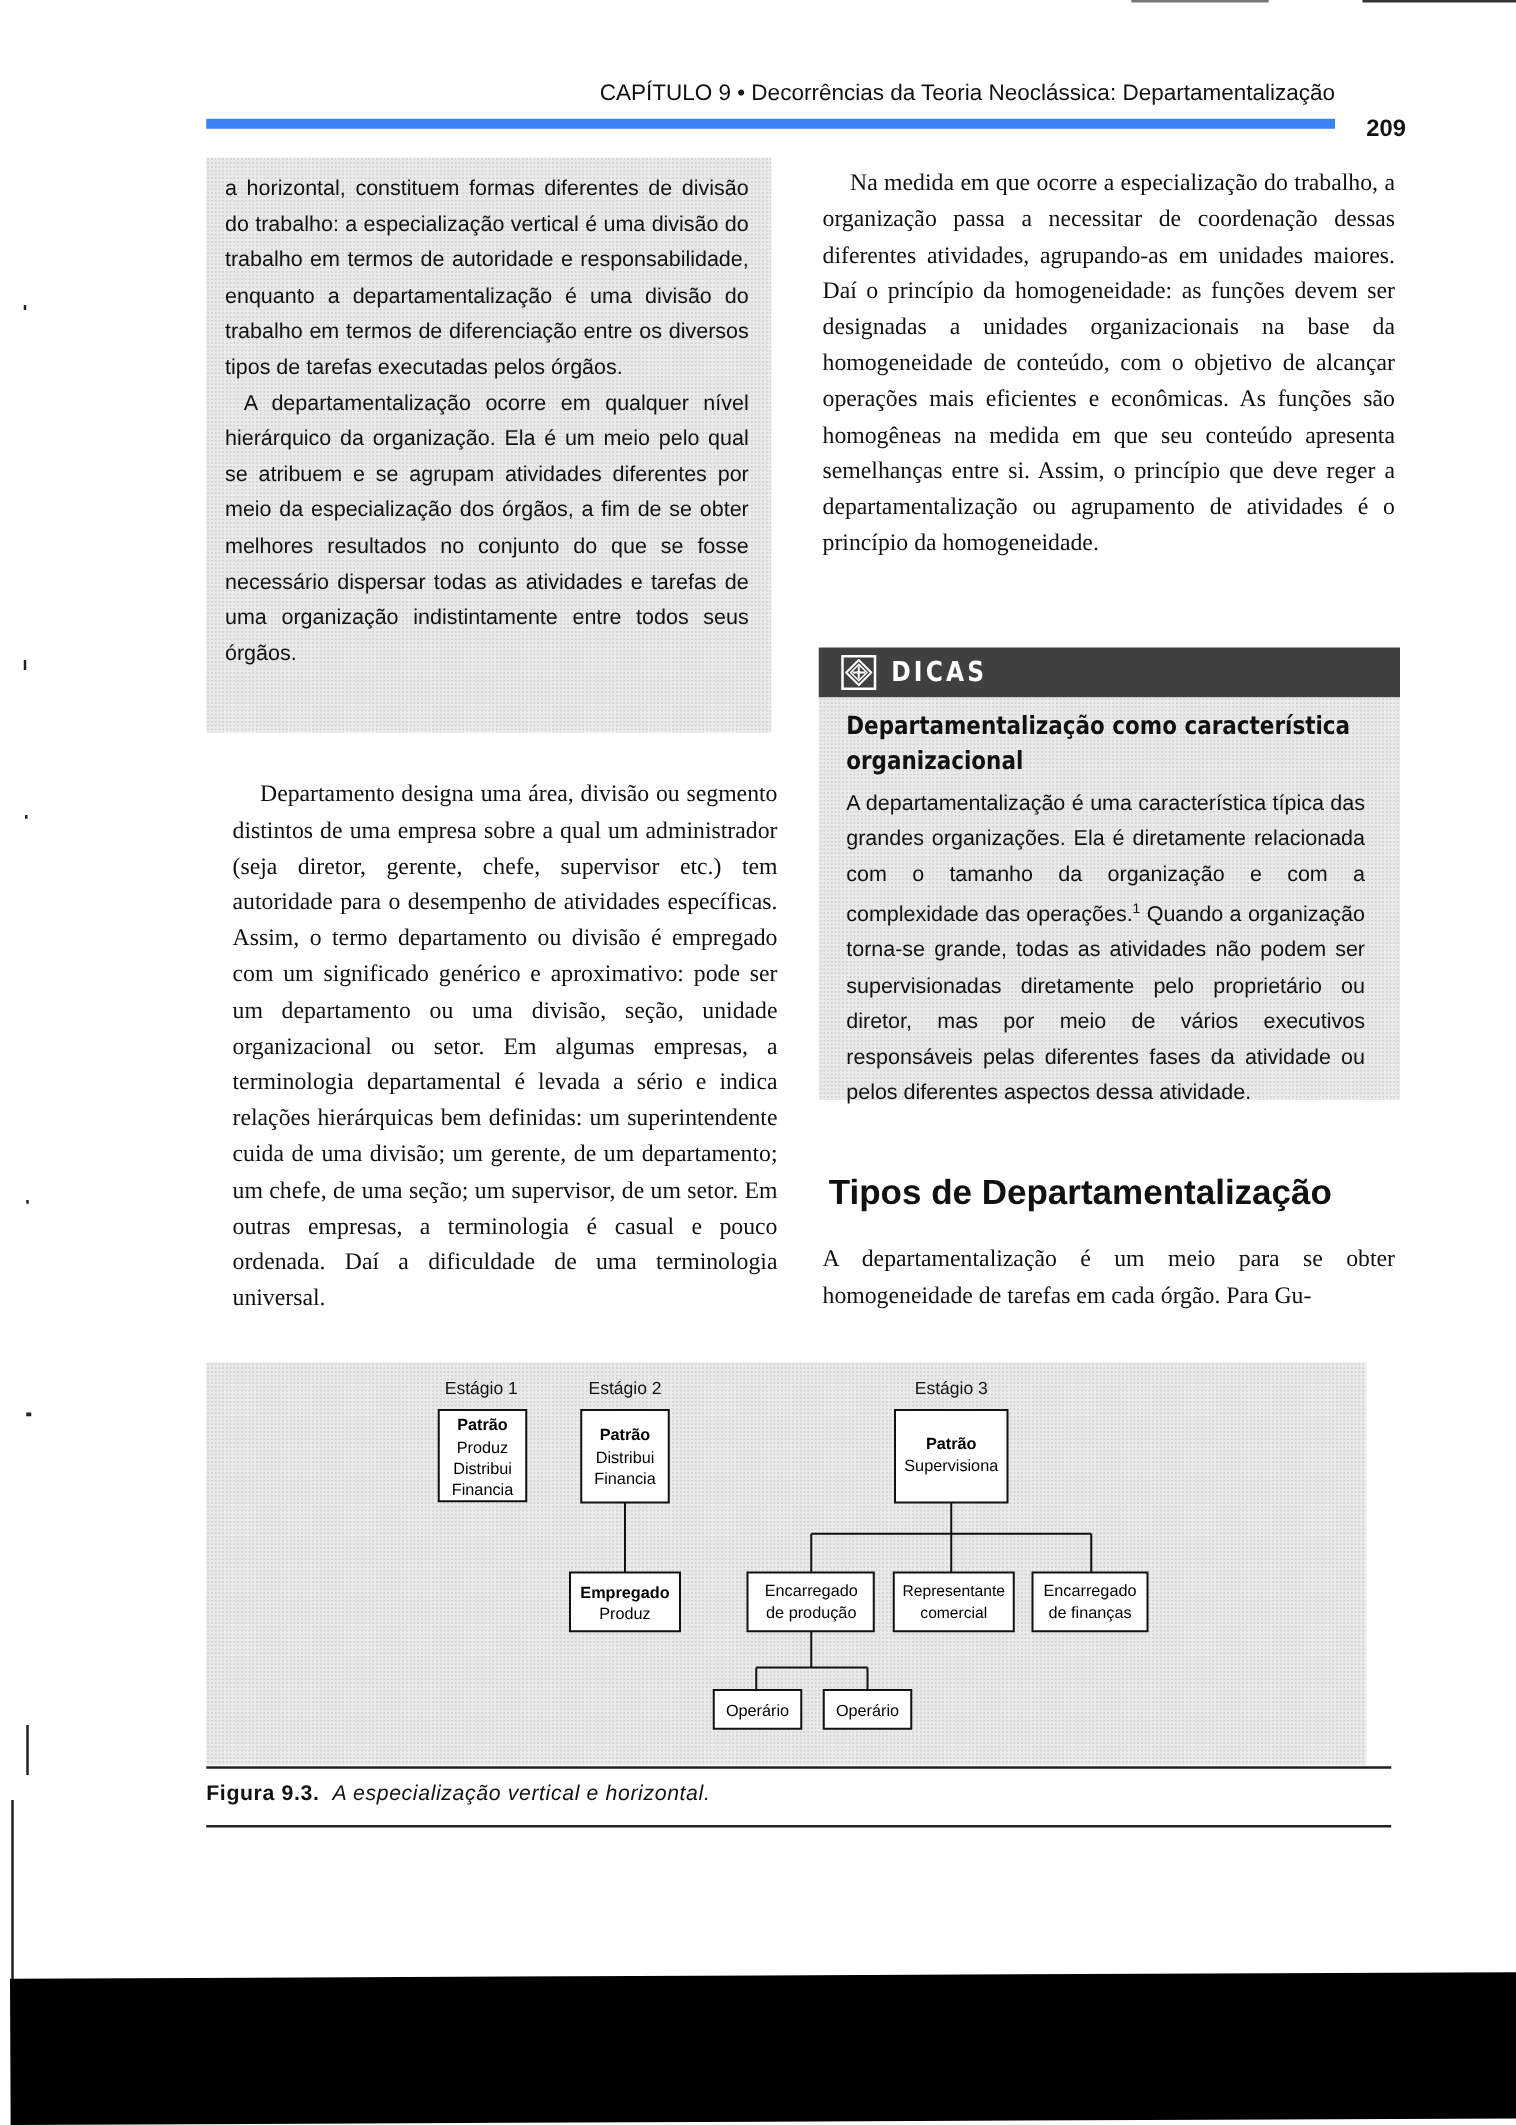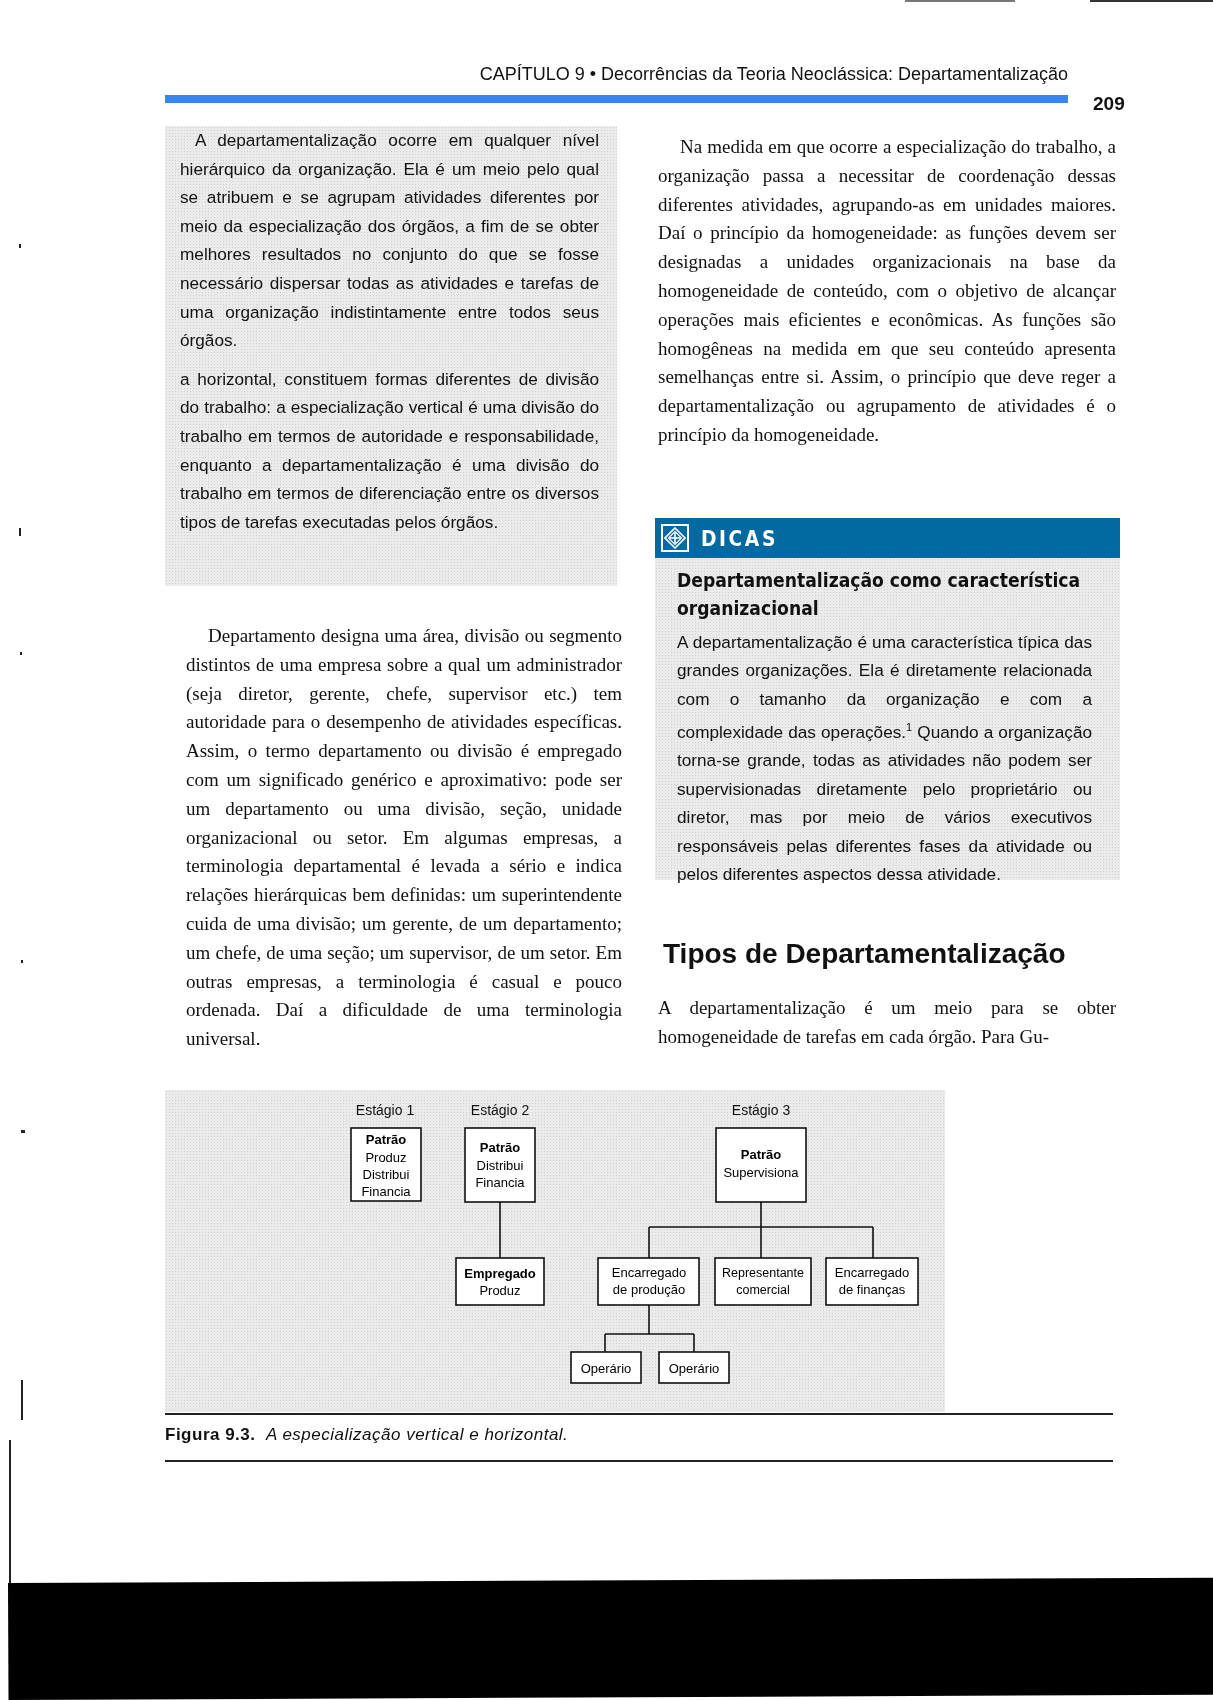--- a/index.html
+++ b/index.html
@@ -39,21 +39,21 @@
     text-align: justify; margin: 0; color: #111;
   }
   .left-serif { position: absolute; left: 186px; top: 622px; width: 436px; }
   .left-serif .serif-para { text-indent: 22px; }
   .right-top { position: absolute; left: 658px; top: 133px; width: 458px; }
   .right-top .serif-para { text-indent: 22px; }
   .dicas {
     position: absolute; left: 655px; top: 518px; width: 465px; height: 380px;
   }
   .dicas-bar {
-    background: #0369a1; height: 40px; display: flex; align-items: center; padding-left: 6px;
+    background: #404040; height: 40px; display: flex; align-items: center; padding-left: 18px;
   }
   .dicas-icon {
     width: 28px; height: 28px; border: 2px solid #fff; box-sizing: border-box; position: relative;
     display: flex; align-items: center; justify-content: center;
   }
   .dicas-icon svg { display: block; }
   .dicas-label {
     color: #fff; font-family: "DejaVu Sans", sans-serif; font-weight: bold; font-size: 22px;
     letter-spacing: 3px; margin-left: 12px; transform: scaleX(0.85); transform-origin: left center;
   }
@@ -66,21 +66,21 @@
     font-family: "Liberation Sans", sans-serif; font-size: 17.2px; line-height: 28.4px;
     text-align: justify; margin: 0;
   }
   .dicas-text sup { font-size: 11px; }
   .section-title {
     position: absolute; left: 663px; top: 938px;
     font-family: "Liberation Sans", sans-serif; font-weight: bold; font-size: 28px; color: #111;
   }
   .right-bottom { position: absolute; left: 658px; top: 994px; width: 458px; }
   .figure-area {
-    position: absolute; left: 165px; top: 1090px; width: 780px; height: 322px;
+    position: absolute; left: 165px; top: 1090px; width: 928px; height: 322px;
   }
   .figure-area svg text { font-family: "Liberation Sans", sans-serif; }
   .fig-rule-top { position: absolute; left: 165px; top: 1413px; width: 948px; border-top: 2px solid #222; }
   .caption {
     position: absolute; left: 165px; top: 1425px;
     font-family: "Liberation Sans", sans-serif; font-size: 17px; letter-spacing: 0.5px;
   }
   .caption b { font-weight: bold; }
   .caption i { font-style: italic; }
   .fig-rule-bottom { position: absolute; left: 165px; top: 1460px; width: 948px; border-top: 2px solid #222; }
@@ -96,22 +96,22 @@
 
 <div class="top-scan-line" style="left:905px;width:110px;"></div>
 <div class="top-scan-line" style="left:1090px;width:123px;background:#333;"></div>
 
 <div class="page-header">
   <span class="running-head">CAPÍTULO 9 • Decorrências da Teoria Neoclássica: Departamentalização</span>
 </div>
 <div class="page-number">209</div>
 
 <div class="sans-block shaded">
+  <p class="sans-para first">a horizontal, constituem formas diferentes de divisão do trabalho: a especialização vertical é uma divisão do trabalho em termos de autoridade e responsabilidade, enquanto a departamentalização é uma divisão do trabalho em termos de diferenciação entre os diversos tipos de tarefas executadas pelos órgãos.</p>
   <p class="sans-para indent">A departamentalização ocorre em qualquer nível hierárquico da organização. Ela é um meio pelo qual se atribuem e se agrupam atividades diferentes por meio da especialização dos órgãos, a fim de se obter melhores resultados no conjunto do que se fosse necessário dispersar todas as atividades e tarefas de uma organização indistintamente entre todos seus órgãos.</p>
-  <p class="sans-para first">a horizontal, constituem formas diferentes de divisão do trabalho: a especialização vertical é uma divisão do trabalho em termos de autoridade e responsabilidade, enquanto a departamentalização é uma divisão do trabalho em termos de diferenciação entre os diversos tipos de tarefas executadas pelos órgãos.</p>
 </div>
 
 <div class="left-serif">
   <p class="serif-para">Departamento designa uma área, divisão ou segmento distintos de uma empresa sobre a qual um administrador (seja diretor, gerente, chefe, supervisor etc.) tem autoridade para o desempenho de atividades específicas. Assim, o termo departamento ou divisão é empregado com um significado genérico e aproximativo: pode ser um departamento ou uma divisão, seção, unidade organizacional ou setor. Em algumas empresas, a terminologia departamental é levada a sério e indica relações hierárquicas bem definidas: um superintendente cuida de uma divisão; um gerente, de um departamento; um chefe, de uma seção; um supervisor, de um setor. Em outras empresas, a terminologia é casual e pouco ordenada. Daí a dificuldade de uma terminologia universal.</p>
 </div>
 
 <div class="right-top">
   <p class="serif-para">Na medida em que ocorre a especialização do trabalho, a organização passa a necessitar de coordenação dessas diferentes atividades, agrupando-as em unidades maiores. Daí o princípio da homogeneidade: as funções devem ser designadas a unidades organizacionais na base da homogeneidade de conteúdo, com o objetivo de alcançar operações mais eficientes e econômicas. As funções são homogêneas na medida em que seu conteúdo apresenta semelhanças entre si. Assim, o princípio que deve reger a departamentalização ou agrupamento de atividades é o princípio da homogeneidade.</p>
 </div>
 

